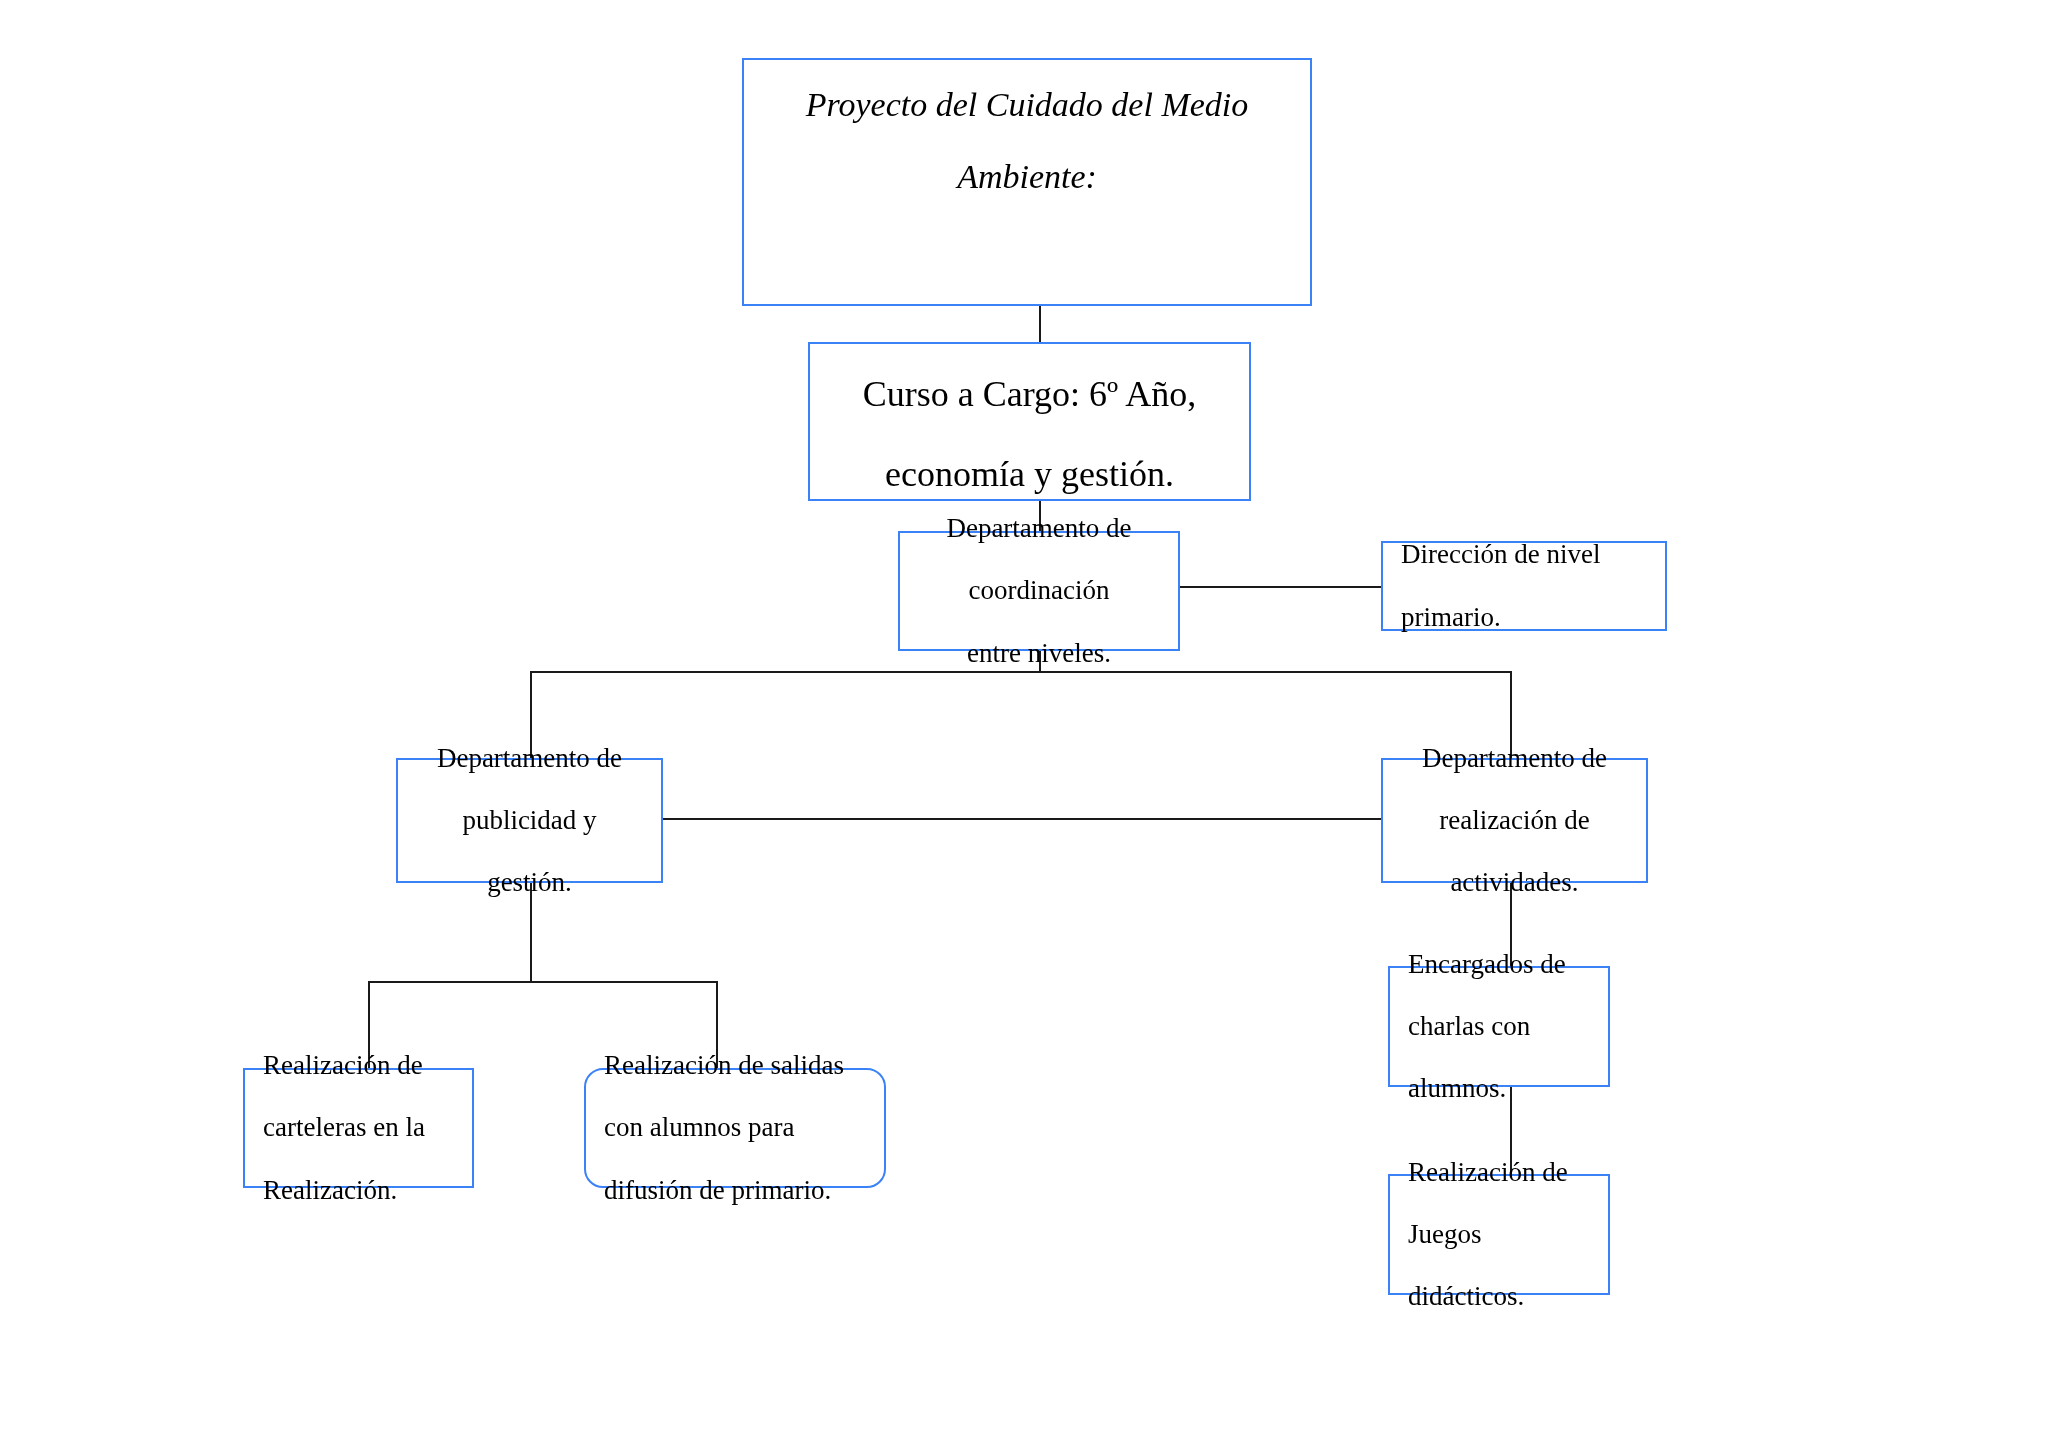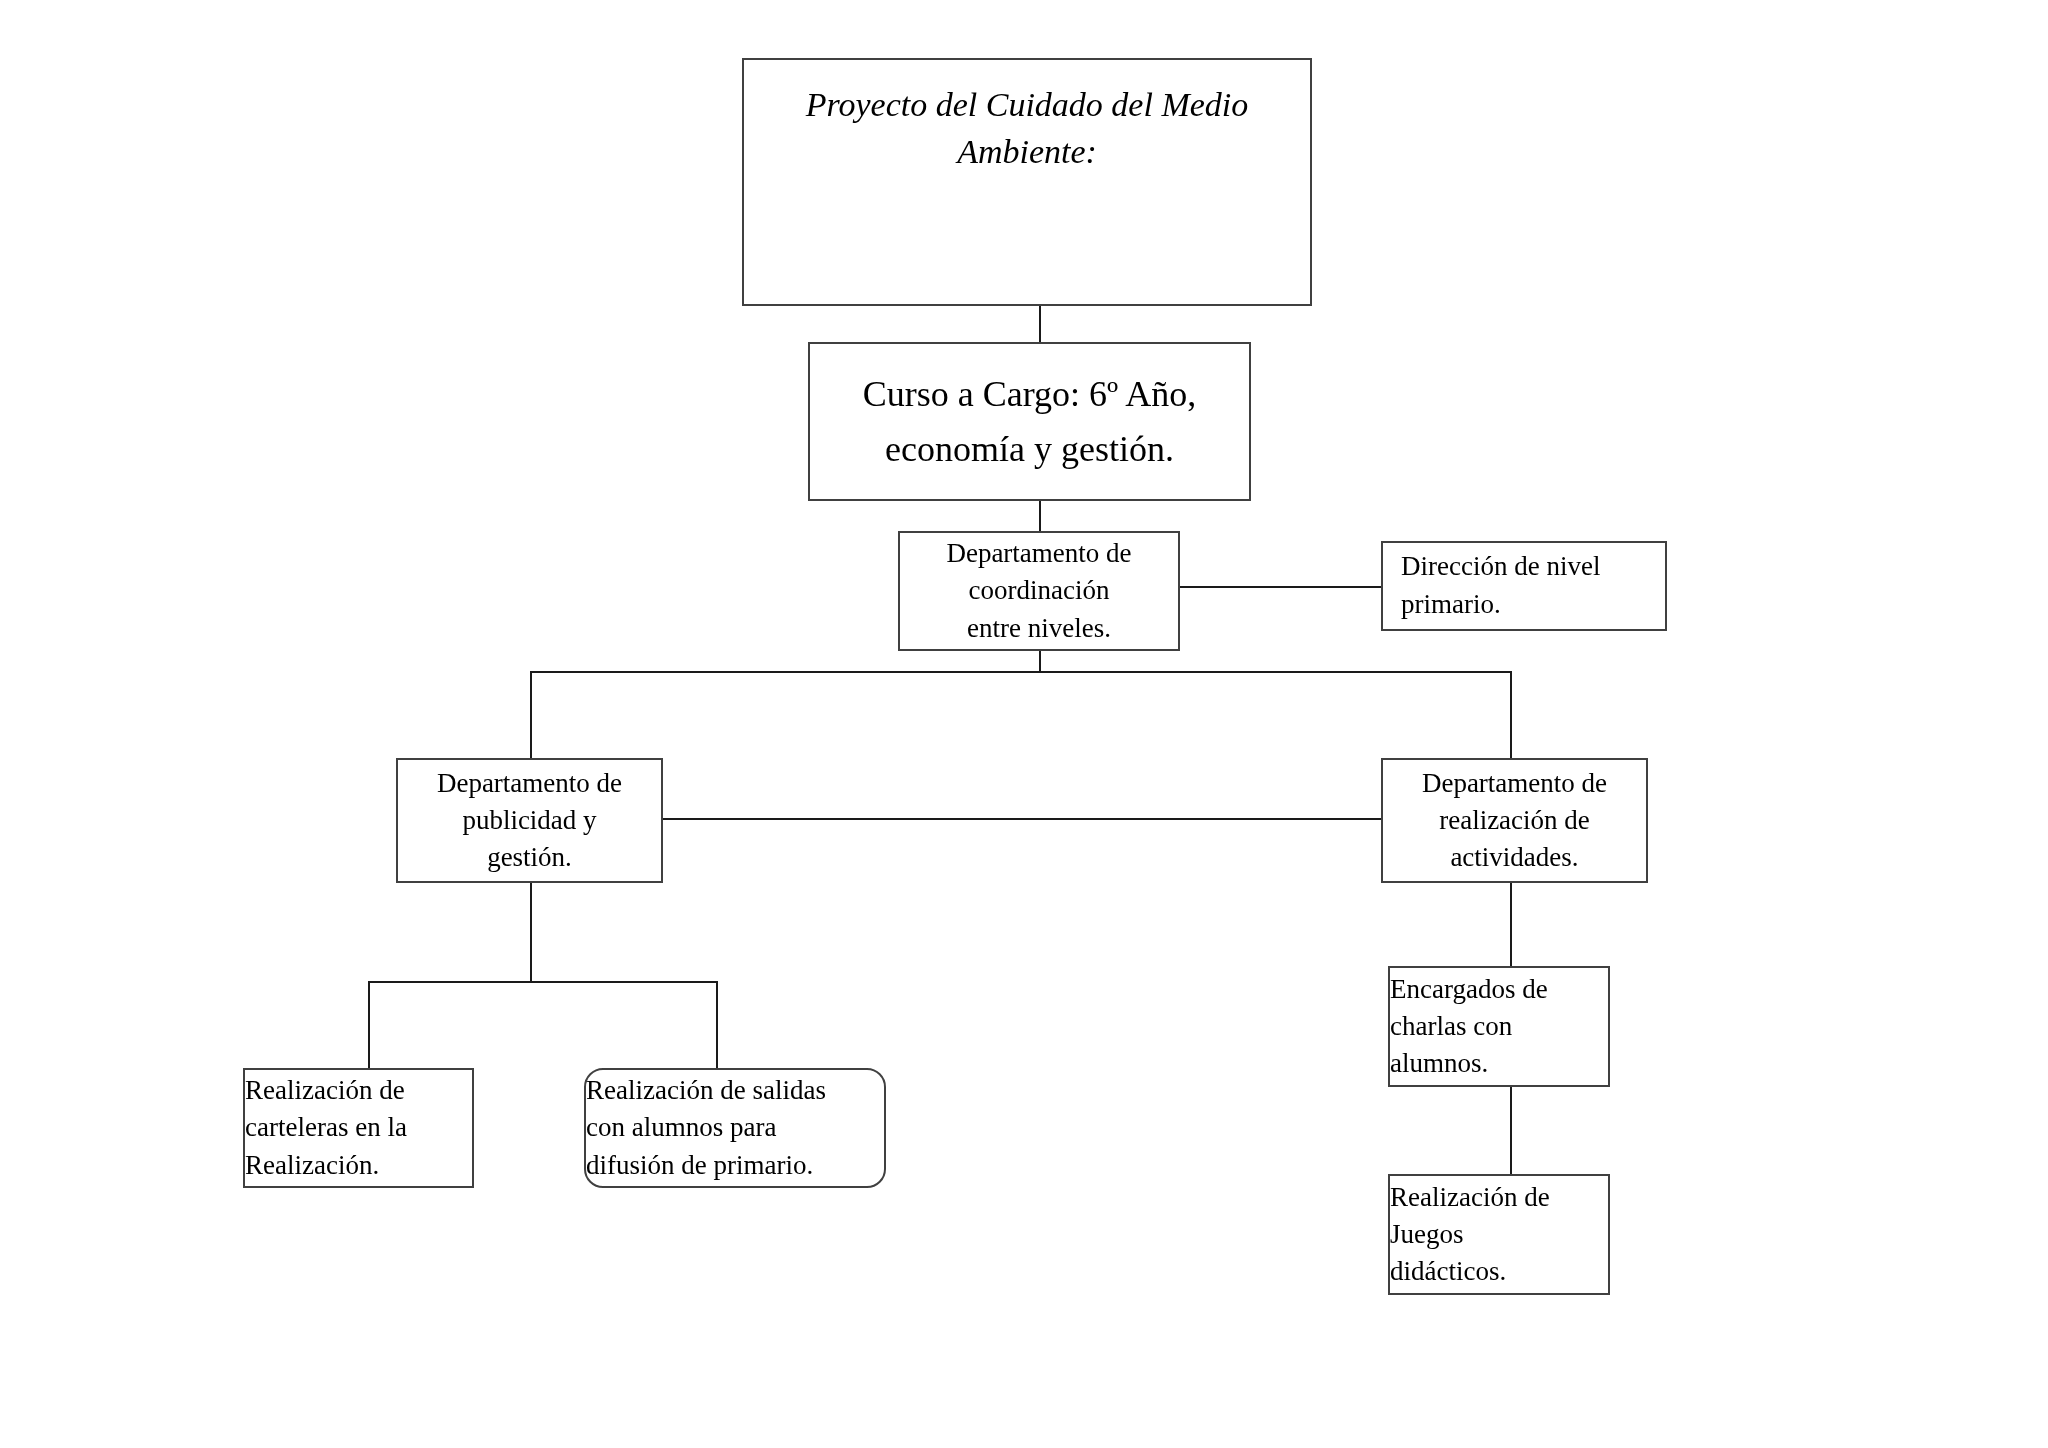--- a/index.html
+++ b/index.html
@@ -15,26 +15,27 @@
     background: #ffffff;
     overflow: hidden;
     font-family: "Liberation Serif", "DejaVu Serif", serif;
     color: #000000;
   }
 
   
   .node {
     position: absolute;
     box-sizing: border-box;
-    border: 2px solid #404040;
+    border: 2px solid #3b82f6;
     background: #ffffff;
     display: flex;
     flex-direction: column;
     justify-content: center;
     z-index: 3;
+    gap: 25px;
   }
   .node .line {
     display: block;
     white-space: pre;
   }
 
   
   .node.title-box {
     border-width: 2px;
     align-items: center;
@@ -68,20 +69,21 @@
   }
   .node.dept-box .line {
     font-size: 27px;
     line-height: 1.38;
     text-align: center;
   }
 
   
   .node.leaf-box {
     align-items: flex-start;
+    padding-left: 18px;
     padding-right: 10px;
   }
   .node.leaf-box .line {
     font-size: 27px;
     line-height: 1.38;
     text-align: left;
   }
 
   
   .node.side-box {

